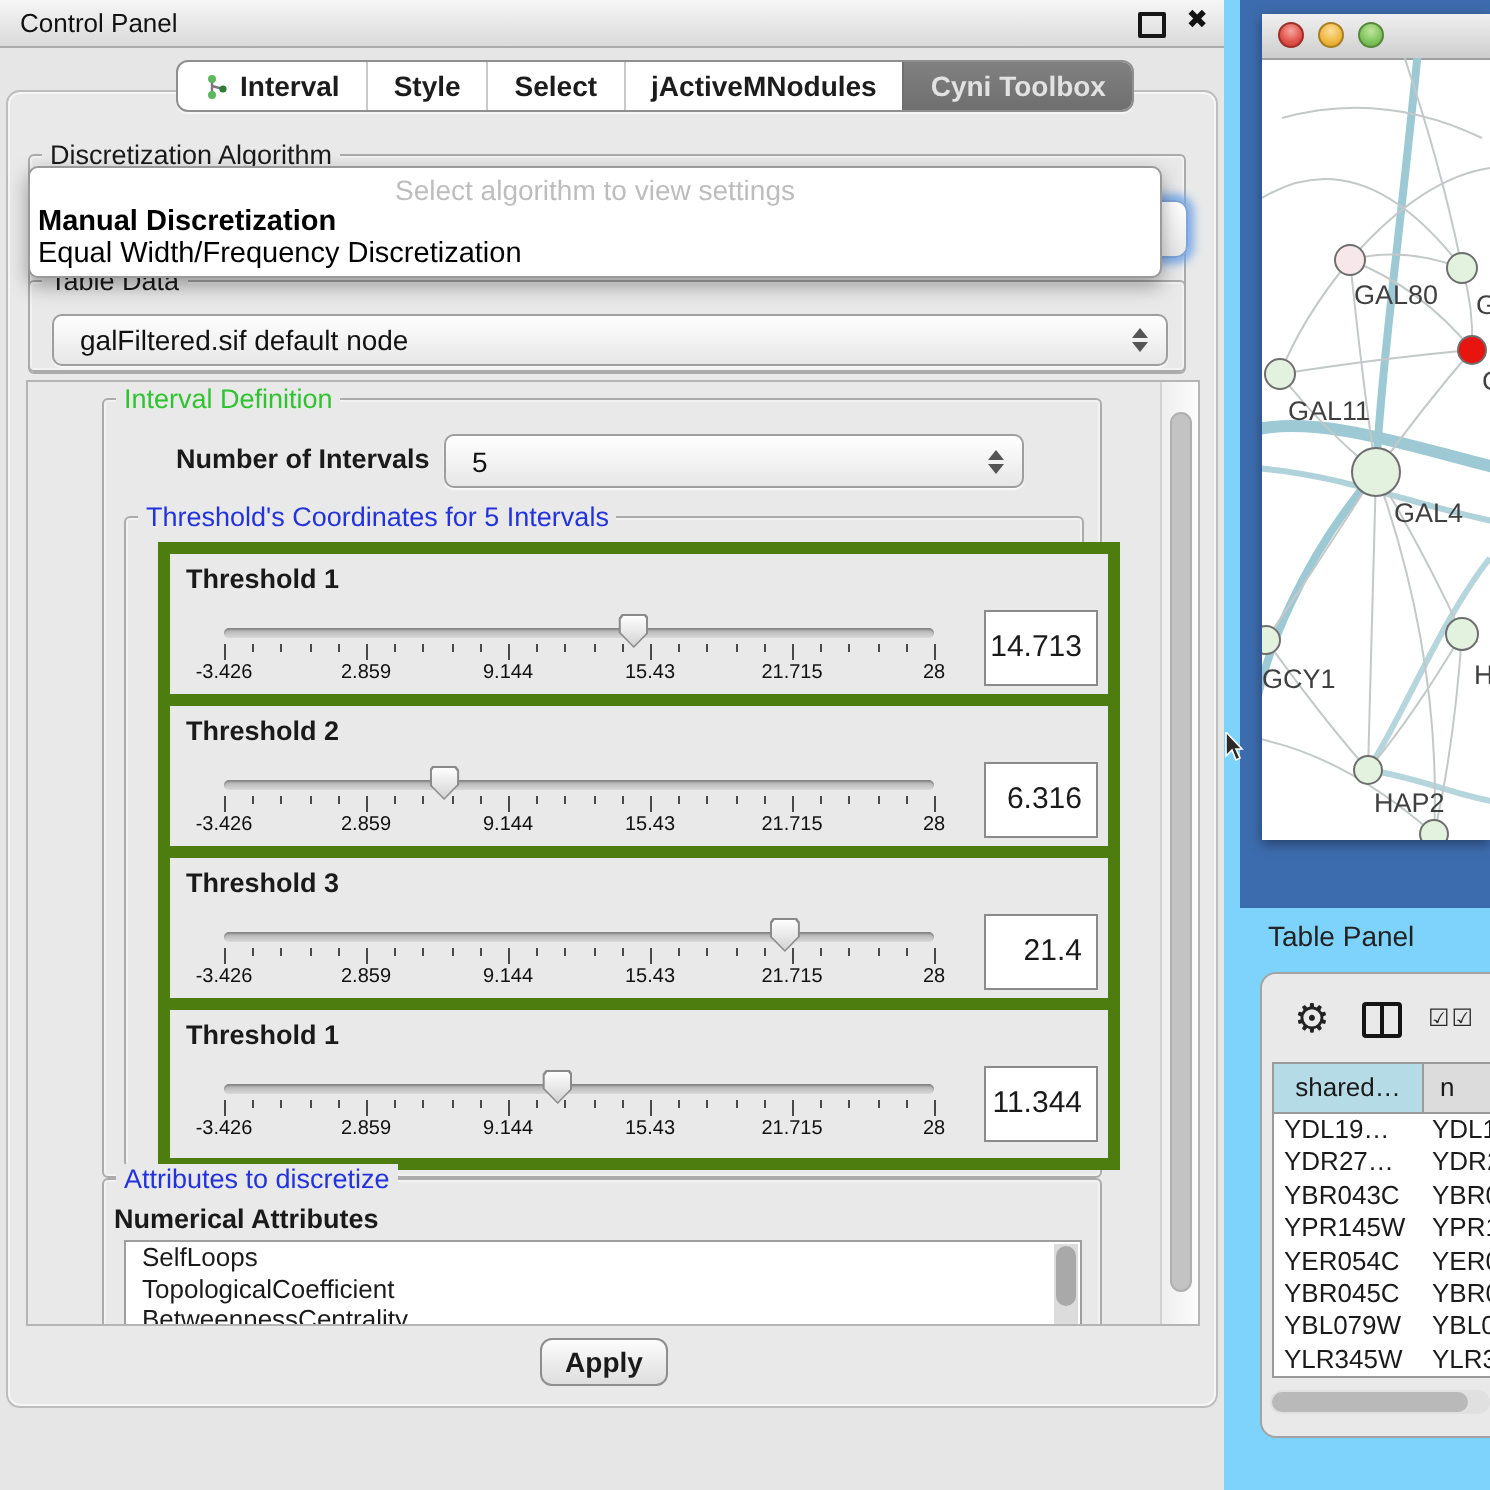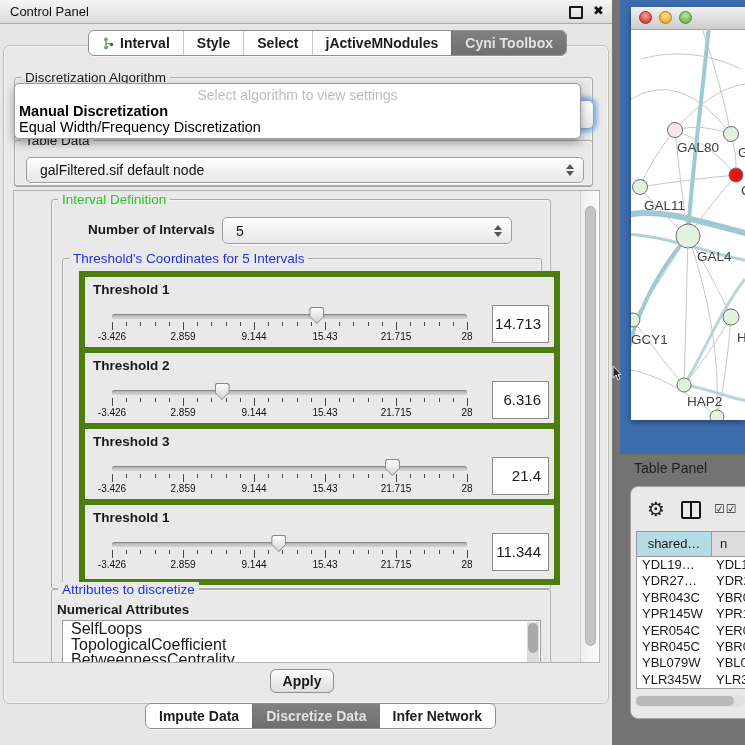--- a/index.html
+++ b/index.html
@@ -1,16 +1,16 @@
 <!DOCTYPE html>
 <html><head>
 <meta charset="utf-8">
 <style>
   html,body{margin:0;padding:0;}
-  #root{position:relative;width:745px;height:745px;overflow:hidden;background:#737373;
+  #root{position:relative;width:745px;height:745px;overflow:hidden;background:#7dd3fc;
         font-family:"Liberation Sans",sans-serif;color:#1A1A1A;font-size:13px;}
   
   .control-panel{position:absolute;left:0;top:0;width:612px;height:745px;background:#E6E6E6;}
   .titlebar{position:absolute;left:0;top:0;width:612px;height:23px;
             background:linear-gradient(#F6F6F6,#DADADA);border-bottom:1px solid #ABABAB;}
   .titlebar .t{position:absolute;left:10px;top:4px;font-size:13px;color:#111;}
   .float-btn{position:absolute;right:29px;top:6px;width:10px;height:9px;border:2px solid #161616;border-radius:1px;}
   .close-btn{position:absolute;right:8px;top:3px;font-size:13px;font-weight:bold;color:#111;
              font-family:"DejaVu Sans",sans-serif;}
   .content-outer{position:absolute;left:3px;top:45px;width:604px;height:657px;background:#E9E9E9;
@@ -63,21 +63,21 @@
   .thumb-i{position:absolute;left:1px;top:1px;right:1px;bottom:1px;background:linear-gradient(#FEFEFE,#D3D3D3);
            clip-path:polygon(10% 0,90% 0,100% 12%,100% 55%,50% 100%,0 55%,0 12%);}
   .ticks{position:absolute;left:27px;top:45px;width:355px;height:9px;}
   .tick{position:absolute;width:1px;background:#4A4A4A;top:0;}
   .slabels{position:absolute;left:27px;top:54px;width:355px;height:12px;}
   .slabel{position:absolute;transform:translateX(-50%);font-size:10px;font-weight:400;color:#111;white-space:nowrap;}
   .valbox{position:absolute;left:407px;top:28px;width:57px;height:38px;background:#FFF;border:1px solid #8A8A8A;
           box-sizing:border-box;font-size:15px;text-align:right;line-height:36px;padding-right:7px;}
   
   .listbox{position:absolute;left:10px;top:30px;width:477px;height:52px;background:#FFF;border:1px solid #9E9E9E;overflow:hidden;}
-  .listbox .li{padding-left:8px;font-size:16px;line-height:15.5px;white-space:nowrap;}
+  .listbox .li{padding-left:8px;font-size:13px;line-height:15.5px;white-space:nowrap;}
   .lscroll{position:absolute;right:1px;top:1px;width:12px;height:49px;background:#DCDCDC;}
   .lscroll .thumb{position:absolute;left:1px;top:1px;width:10px;height:30px;border-radius:5px;background:#A9A9A9;}
   .apply-btn{position:absolute;left:270px;top:669px;width:64px;height:24px;border:1px solid #8E8E8E;border-radius:6px;
              background:linear-gradient(#FCFCFC,#DEDEDE);font-size:14px;font-weight:600;text-align:center;line-height:22px;
              box-sizing:border-box;font-family:"Liberation Sans",sans-serif;}
   
   .blue-frame{position:absolute;left:620px;top:0;width:125px;height:454px;background:#3D6CAE;}
   .mac-window{position:absolute;left:11px;top:7px;width:114px;height:413px;background:#FFF;
               box-shadow:0 2px 6px rgba(0,0,0,.4);}
   .mac-titlebar{position:absolute;left:0;top:0;width:114px;height:22px;
@@ -383,31 +383,20 @@
             </div>
         </div>
       </div>
       <div class="vscroll">
         <div class="thumb"></div>
       </div>
     </div>
 
     <div class="apply-btn">Apply</div>
 
-    <div class="tabstrip" style="left:145px;top:703px;" id="bottom-tabs">
-        <div class="tab">
-          <span>Impute Data</span>
-        </div>
-        <div class="tab sel">
-          <span>Discretize Data</span>
-        </div>
-        <div class="tab">
-          <span>Infer Network</span>
-        </div>
-      </div>
   </div>
 
   <div class="blue-frame">
     <div class="mac-window">
       <div class="mac-titlebar">
         <div class="light red"></div>
         <div class="light yellow"></div>
         <div class="light green"></div>
       </div>
       <svg class="net-canvas" id="net-svg" width="114" height="391" viewBox="0 0 114 391">

